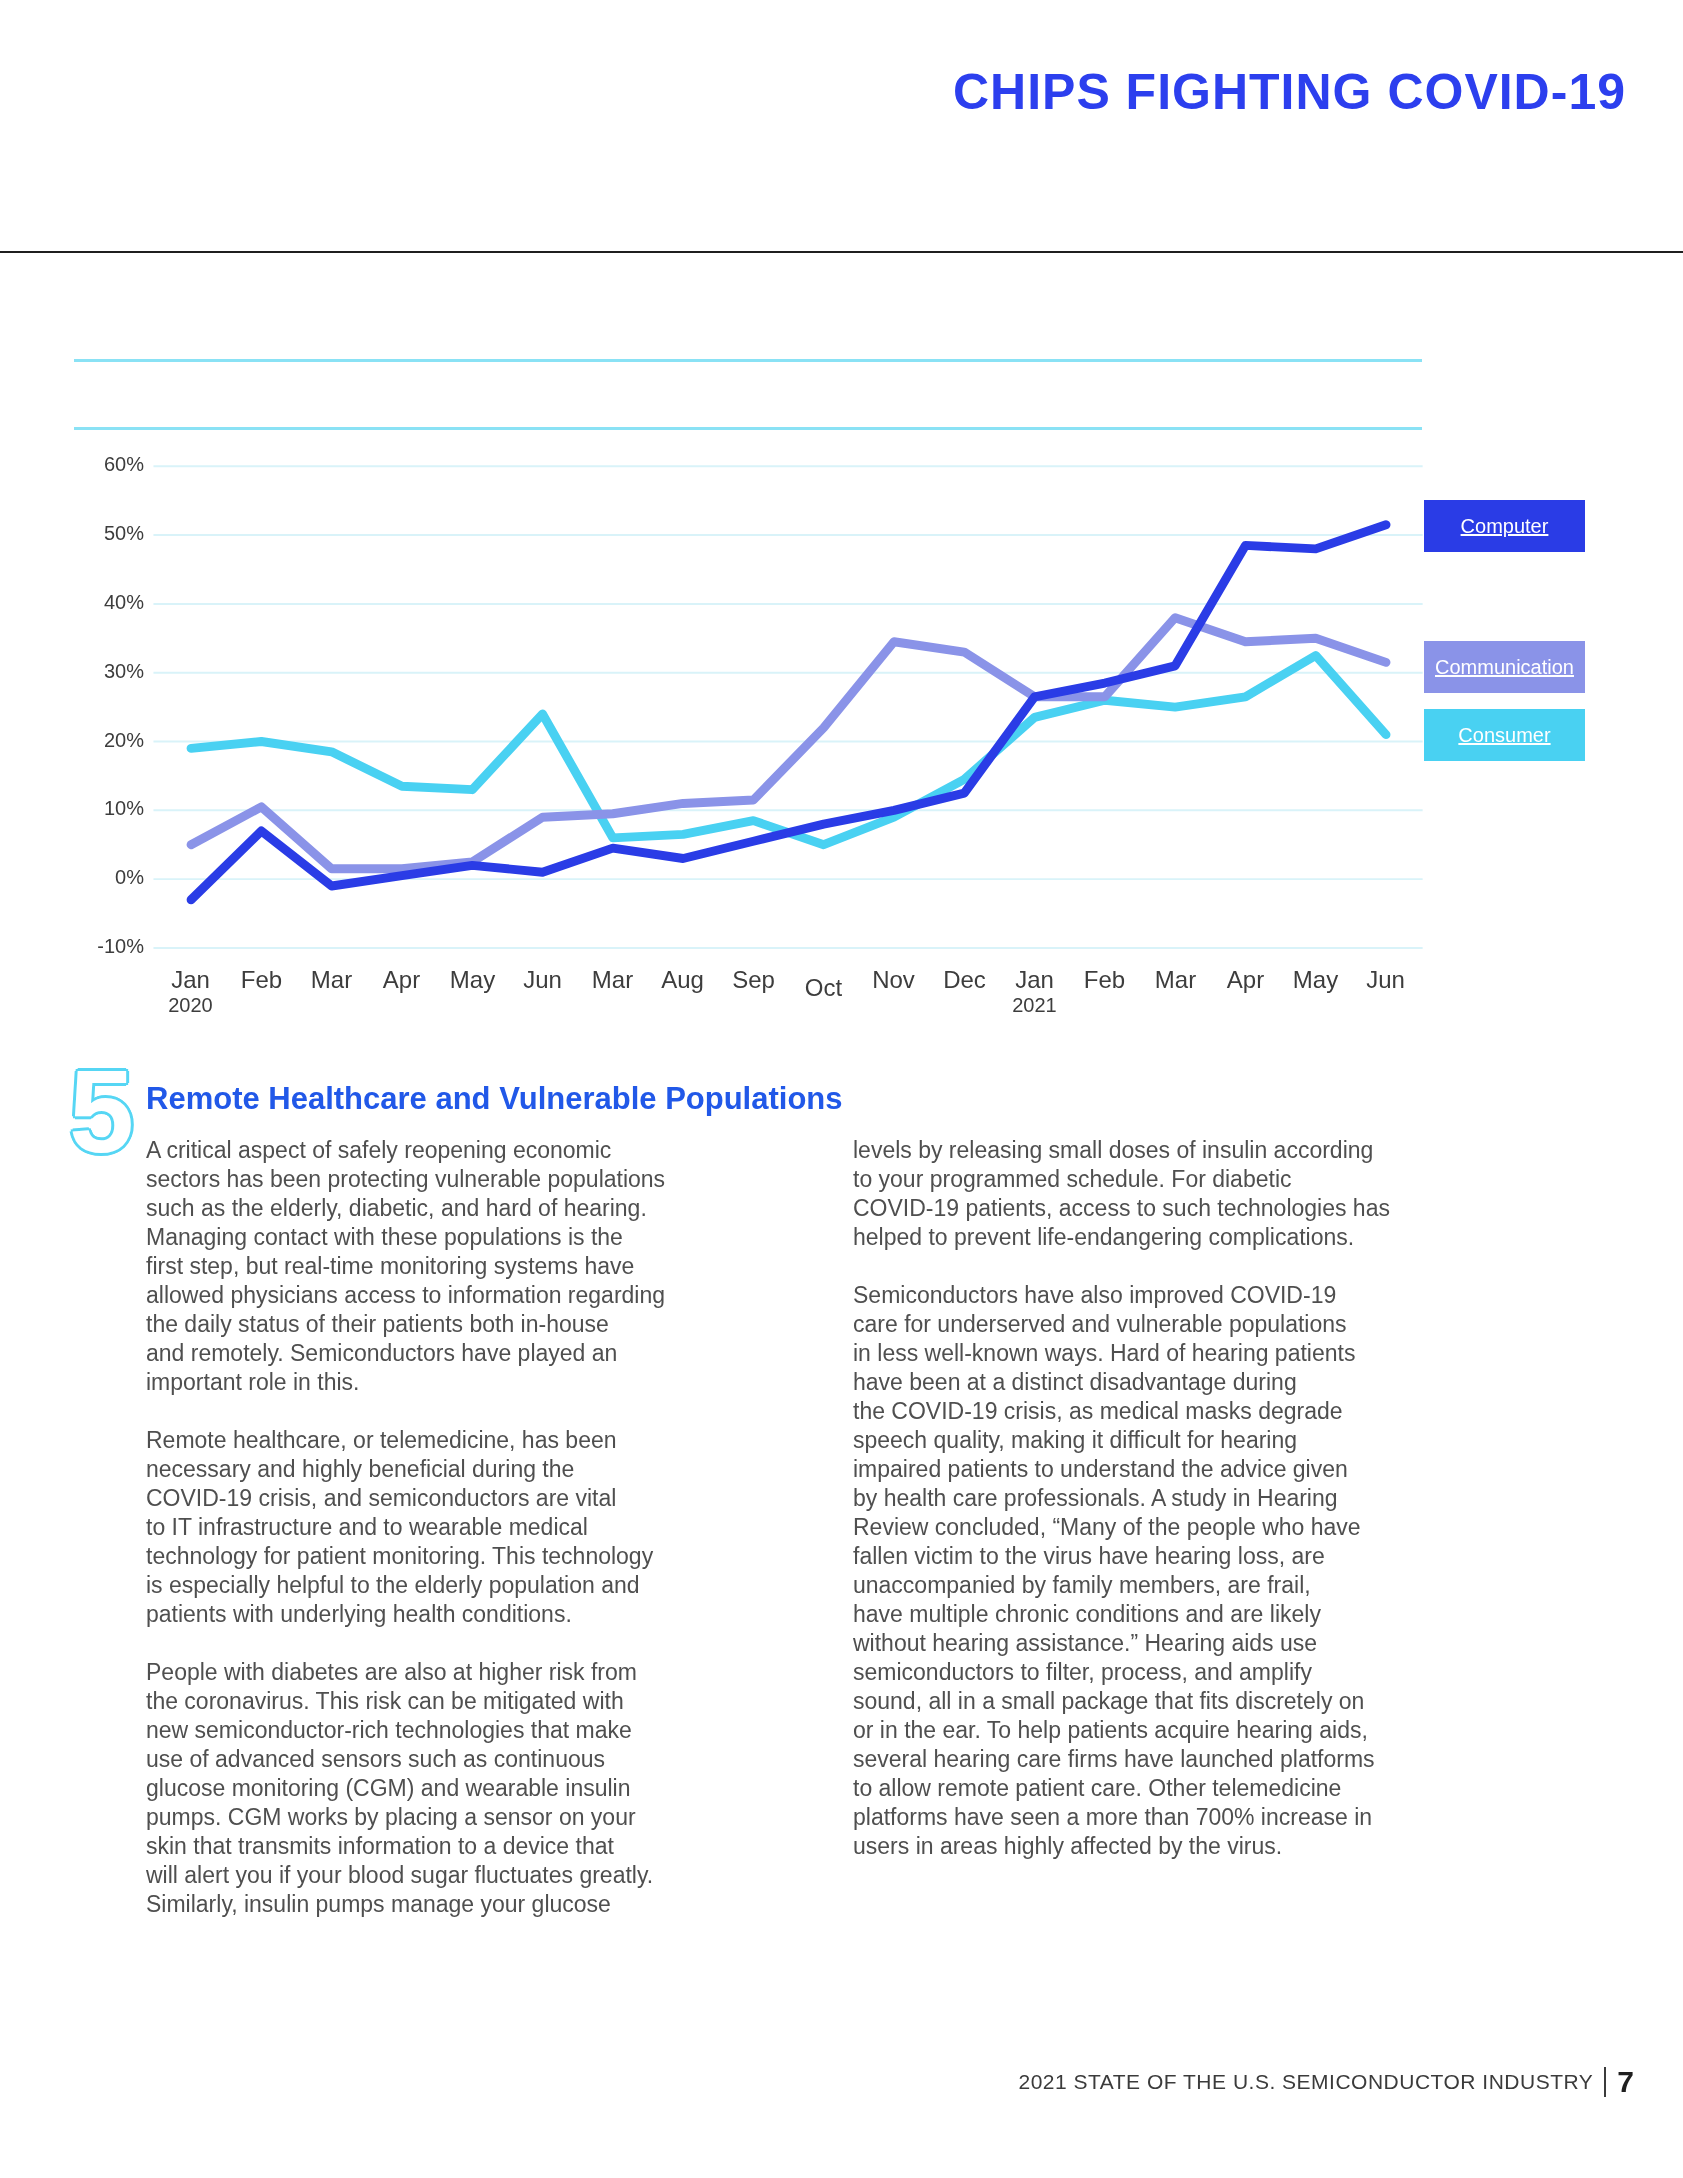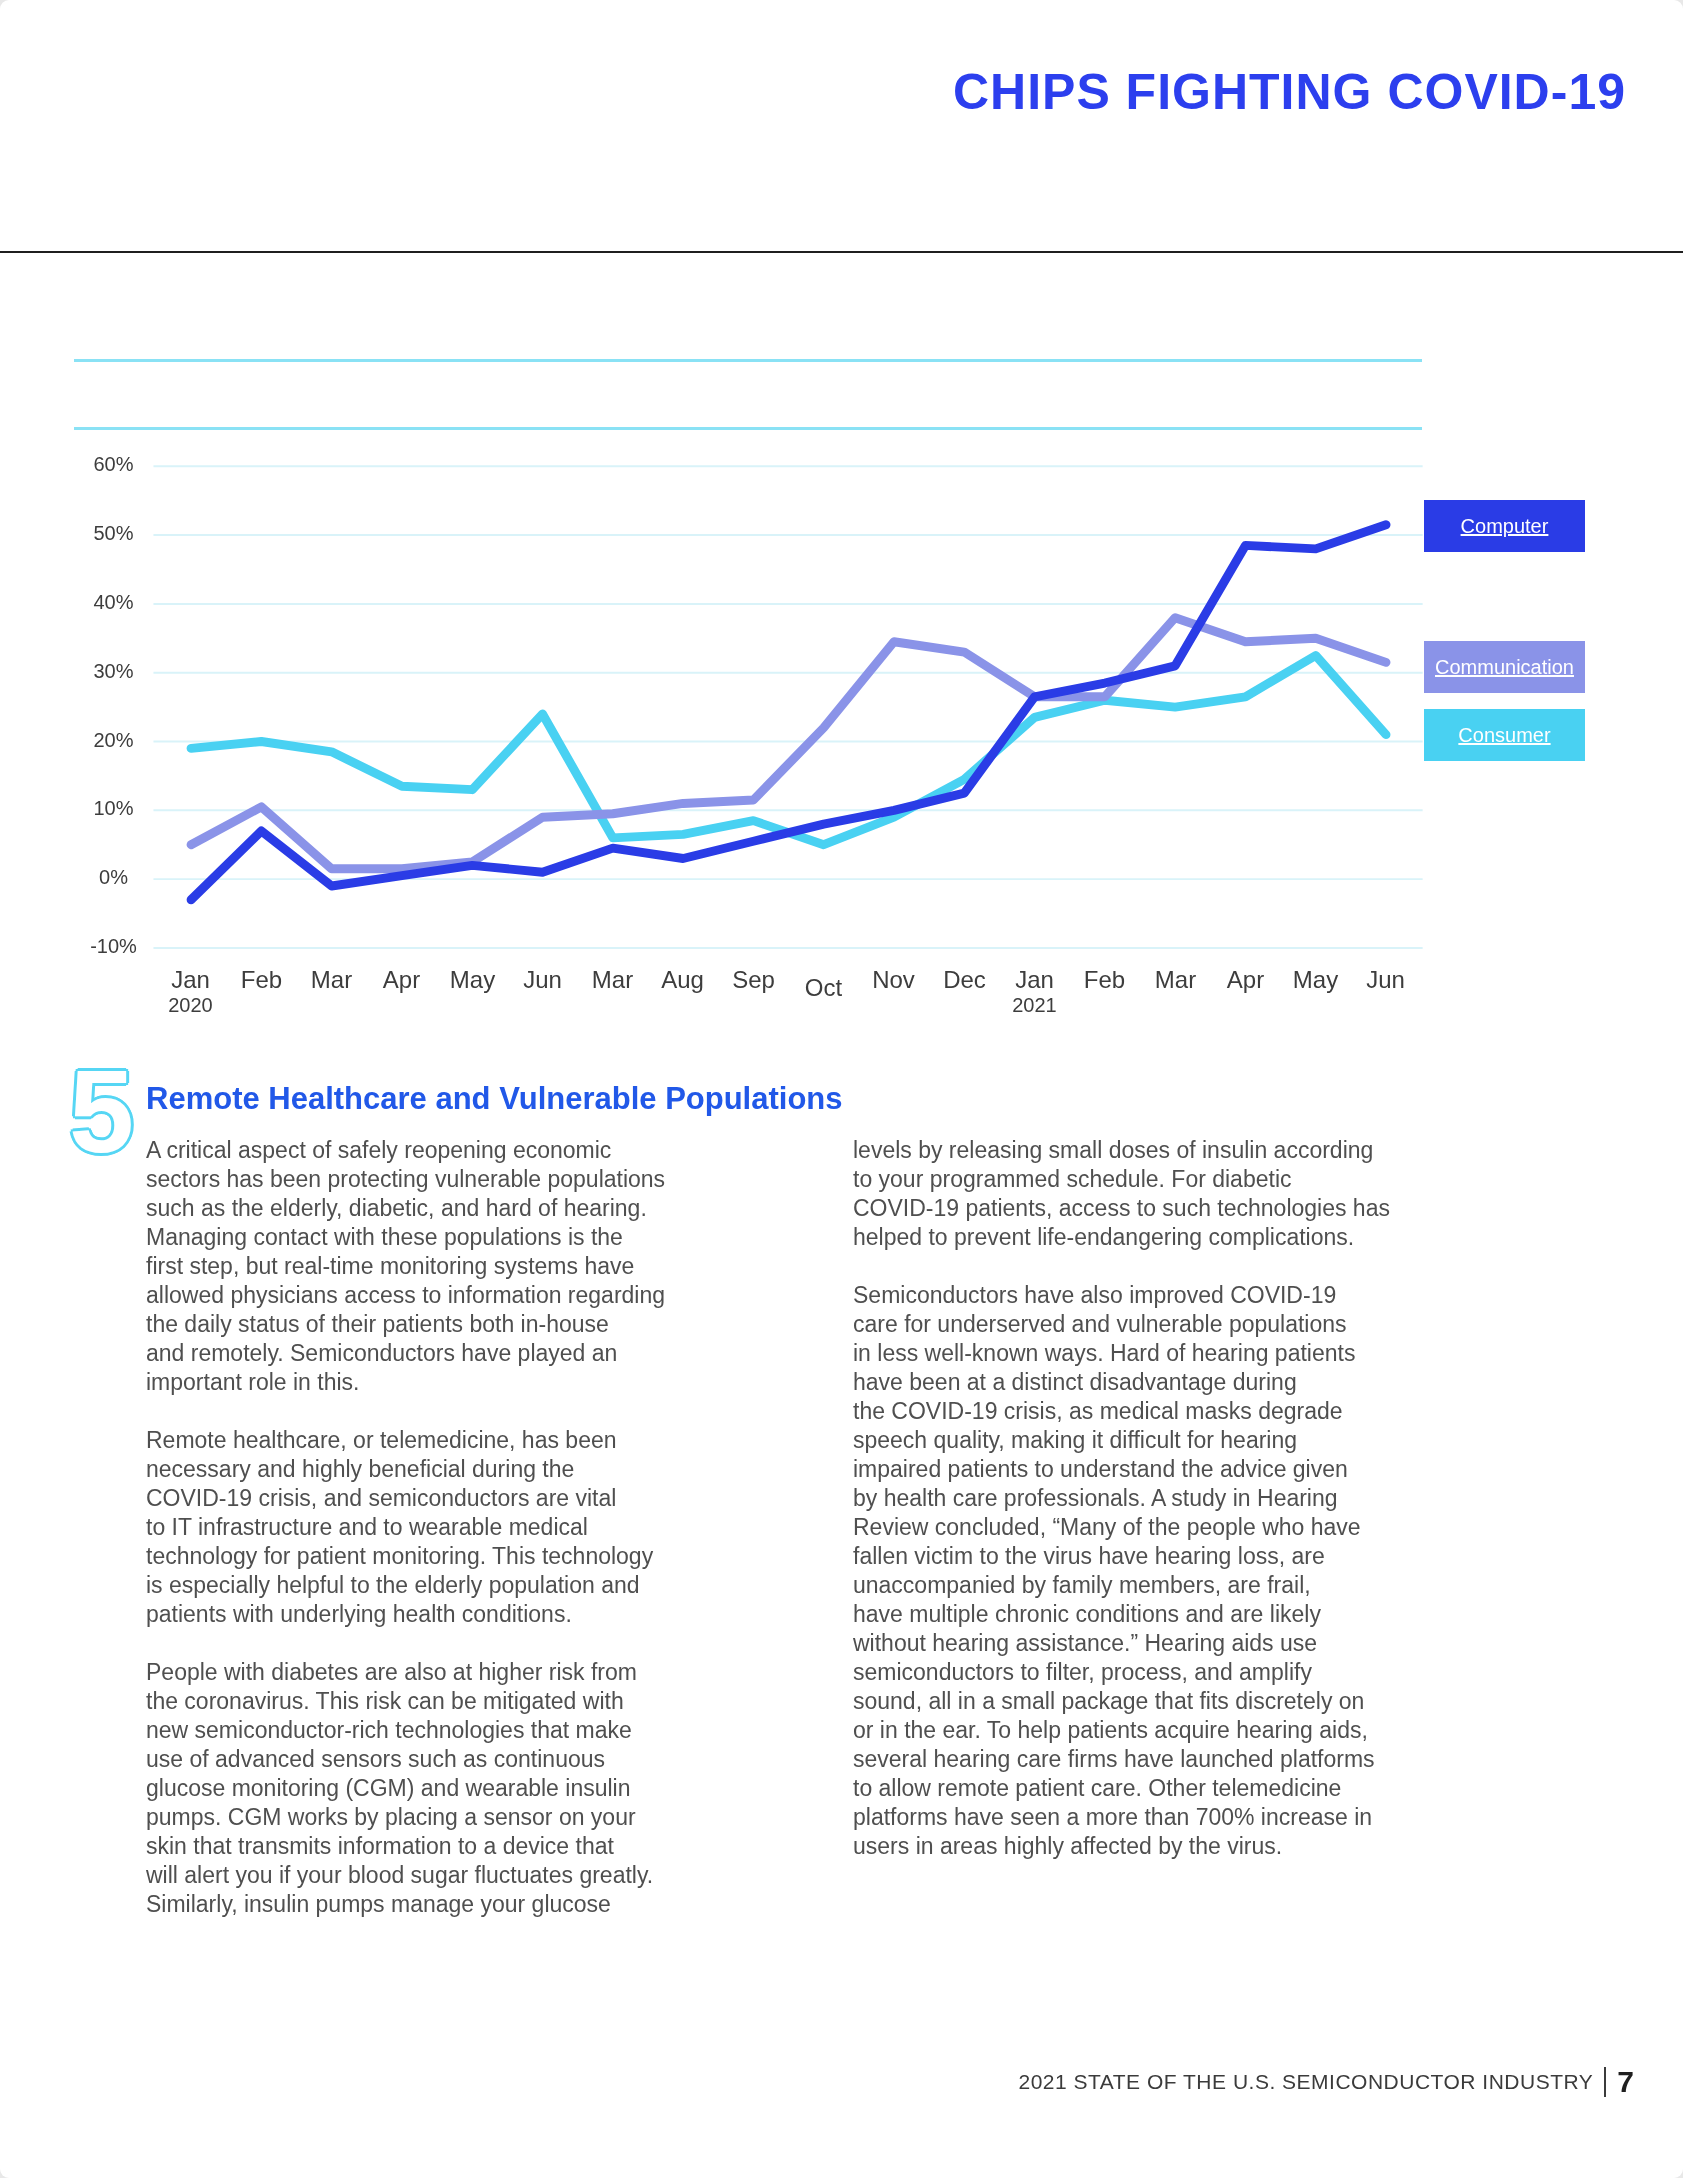--- a/index.html
+++ b/index.html
@@ -1,36 +1,35 @@
 <!DOCTYPE html>
 <html><head>
 <meta charset="utf-8">
 <style>
   html,body{margin:0;padding:0;background:#e8e8e8;}
   .page{
     position:relative;width:1683px;height:2178px;background:#ffffff;
     margin:0 auto;overflow:hidden;
     font-family:"Liberation Sans", sans-serif;
-    border-radius:9px;
   }
   .top-rule{position:absolute;left:0;top:251px;width:1683px;height:2px;background:#1f1f1f;}
   .header-title{
     position:absolute;right:57px;top:63px;
     font-size:50px;font-weight:bold;letter-spacing:1px;color:#2c3fee;white-space:nowrap;
   }
   .banner-rule{position:absolute;left:74px;width:1348px;height:3px;background:#8ae2f5;}
   .banner-rule.top{top:359px;}
   .banner-rule.bottom{top:427px;}
   .chart-title{
     position:absolute;left:86px;top:377px;width:1327px;
     font-size:23px;font-weight:bold;letter-spacing:0.4px;color:#3cc8ec;white-space:nowrap;
   }
   svg.chart{position:absolute;left:0;top:0;pointer-events:none;}
   .ytick{
-    position:absolute;width:61px;text-align:center;left:83px;
+    position:absolute;width:61px;text-align:right;left:83px;
     font-size:20px;color:#3d3d3d;
   }
   .xtick{
     position:absolute;width:69px;text-align:center;
     font-size:24px;color:#3d3d3d;top:966px;
   }
   .xyear{
     position:absolute;width:79px;text-align:center;
     font-size:20px;color:#3d3d3d;top:994px;
   }

